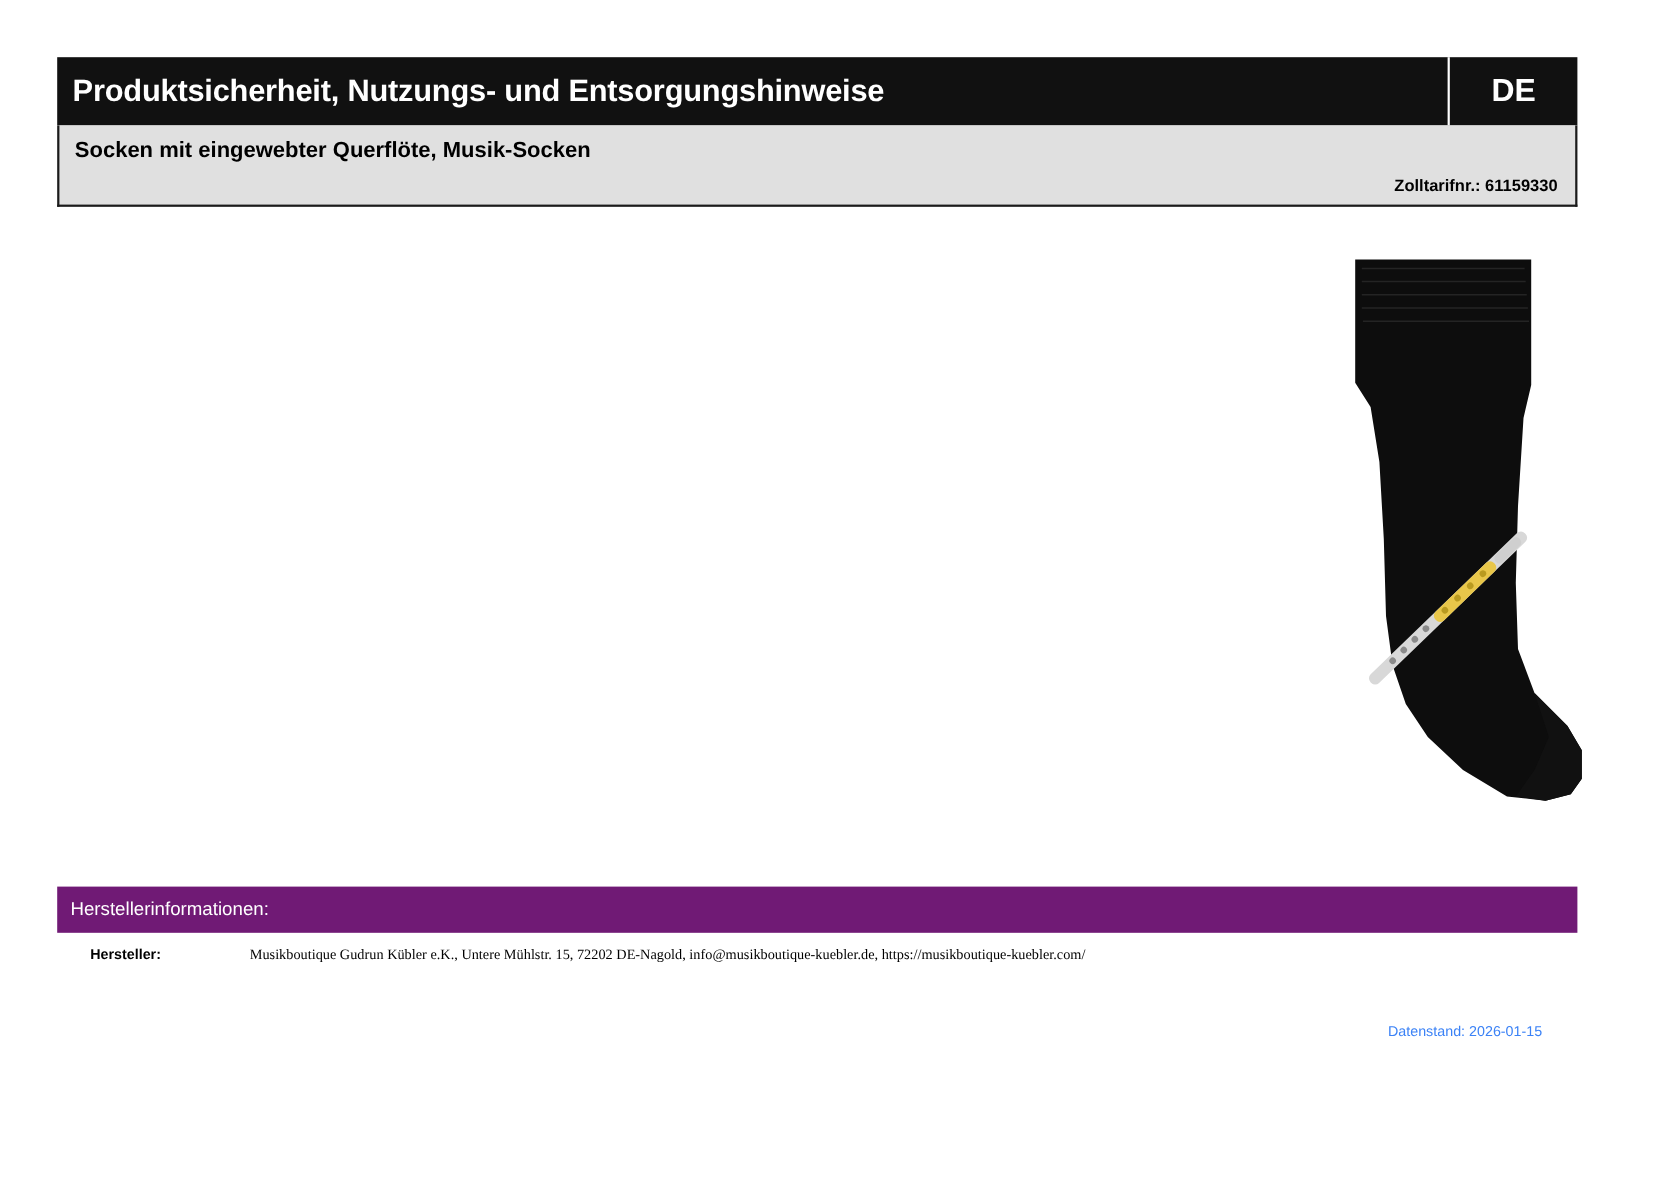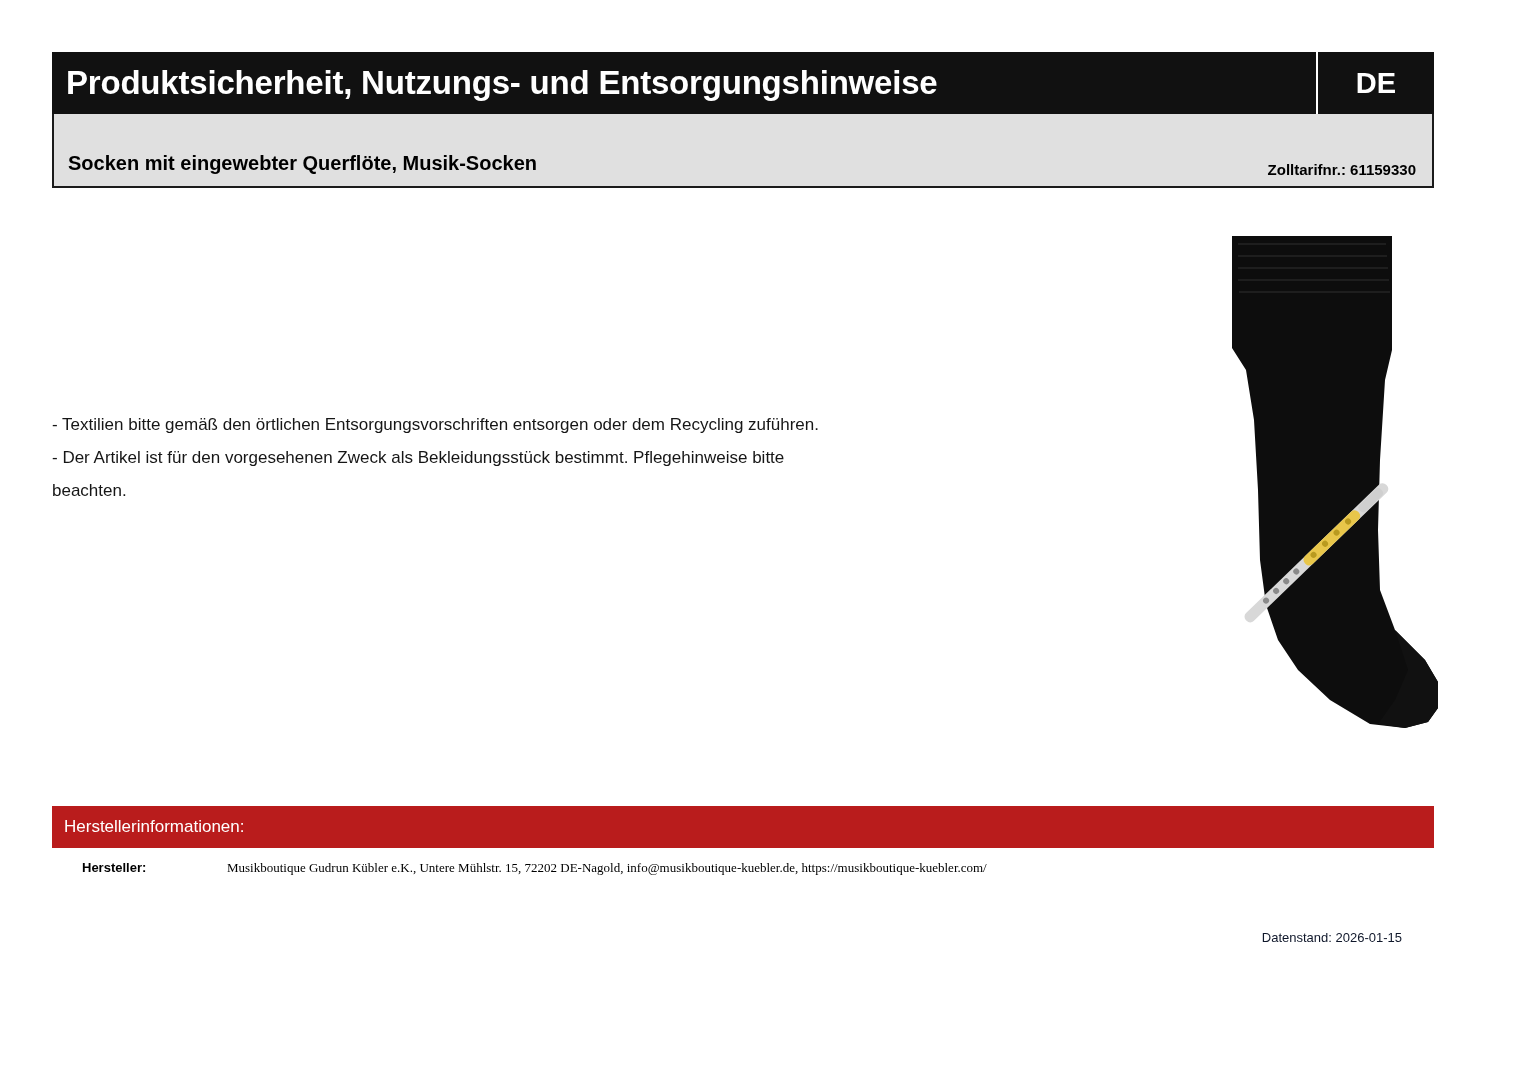--- a/index.html
+++ b/index.html
@@ -31,21 +31,21 @@
     align-items: stretch;
     background: #111111;
     color: #ffffff;
     height: 62px;
   }
   .title-bar .title-text {
     flex: 1 1 auto;
     display: flex;
     align-items: center;
     padding-left: 14px;
-    font-size: 33px;
+    font-size: 28px;
     font-weight: bold;
     letter-spacing: -0.2px;
     text-align: right;
   }
   .title-bar .lang-sep {
     width: 2px;
     background: #ffffff;
     margin: 0;
   }
   .title-bar .lang-code {
@@ -64,21 +64,20 @@
     border-bottom: 2px solid #1b1b1b;
     padding: 11px 14px 9px 14px;
     height: 74px;
     box-sizing: border-box;
     position: relative;
   }
   .subtitle-bar .product-name {
     font-size: 20px;
     font-weight: bold;
     line-height: 1.2;
-    margin-top: 26px;
   }
   .subtitle-bar .tariff {
     position: absolute;
     right: 16px;
     bottom: 8px;
     font-size: 15px;
     font-weight: bold;
     text-align: right;
   }
 
@@ -105,21 +104,21 @@
     height: 510px;
   }
 
   
   .manufacturer-bar {
     position: absolute;
     left: 52px;
     top: 806px;
     width: 1382px;
     height: 42px;
-    background: #b91c1c;
+    background: #701a75;
     color: #ffffff;
     display: flex;
     align-items: center;
     padding-left: 12px;
     box-sizing: border-box;
     font-size: 17px;
   }
   .manufacturer-row {
     position: absolute;
     left: 52px;
@@ -138,45 +137,40 @@
   .manufacturer-row .m-value {
     flex: 1 1 auto;
     font-family: Liberation Serif, serif;
   }
 
   .datestamp {
     position: absolute;
     right: 118px;
     top: 930px;
     font-size: 13px;
-    color: #0f172a;
+    color: #3b82f6;
   }
 </style>
 </head>
 <body>
 
 <div class="page">
 
   <div class="header-block">
     <div class="title-bar">
       <div class="title-text">Produktsicherheit, Nutzungs- und Entsorgungshinweise</div>
       <div class="lang-sep"></div>
       <div class="lang-code">DE</div>
     </div>
     <div class="subtitle-bar">
       <div class="product-name">Socken mit eingewebter Querflöte, Musik-Socken</div>
       <div class="tariff">Zolltarifnr.: 61159330</div>
     </div>
   </div>
 
-  <div class="notes">
-    <p>- Textilien bitte gemäß den örtlichen Entsorgungsvorschriften entsorgen oder dem Recycling zuführen.</p>
-    <p>- Der Artikel ist für den vorgesehenen Zweck als Bekleidungsstück bestimmt. Pflegehinweise bitte</p>
-    <p>beachten.</p>
-  </div>
 
   <div class="product-image">
     <svg width="270" height="510" viewBox="0 0 270 510" xmlns="http://www.w3.org/2000/svg" aria-hidden="true">
 
       <path d="M52 6 L212 6 L212 120 L205 150 L200 230 L198 300 L200 360 L215 400 L245 430
                L258 452 L258 478 L248 492 L225 498 L190 494 L150 470 L118 440 L98 410
                L86 375 L80 330 L78 260 L74 190 L66 140 L52 118 Z" fill="#0d0d0d"></path>
 
       <g stroke="#242424" stroke-width="1.4">
         <line x1="58" y1="14" x2="206" y2="14"></line>

